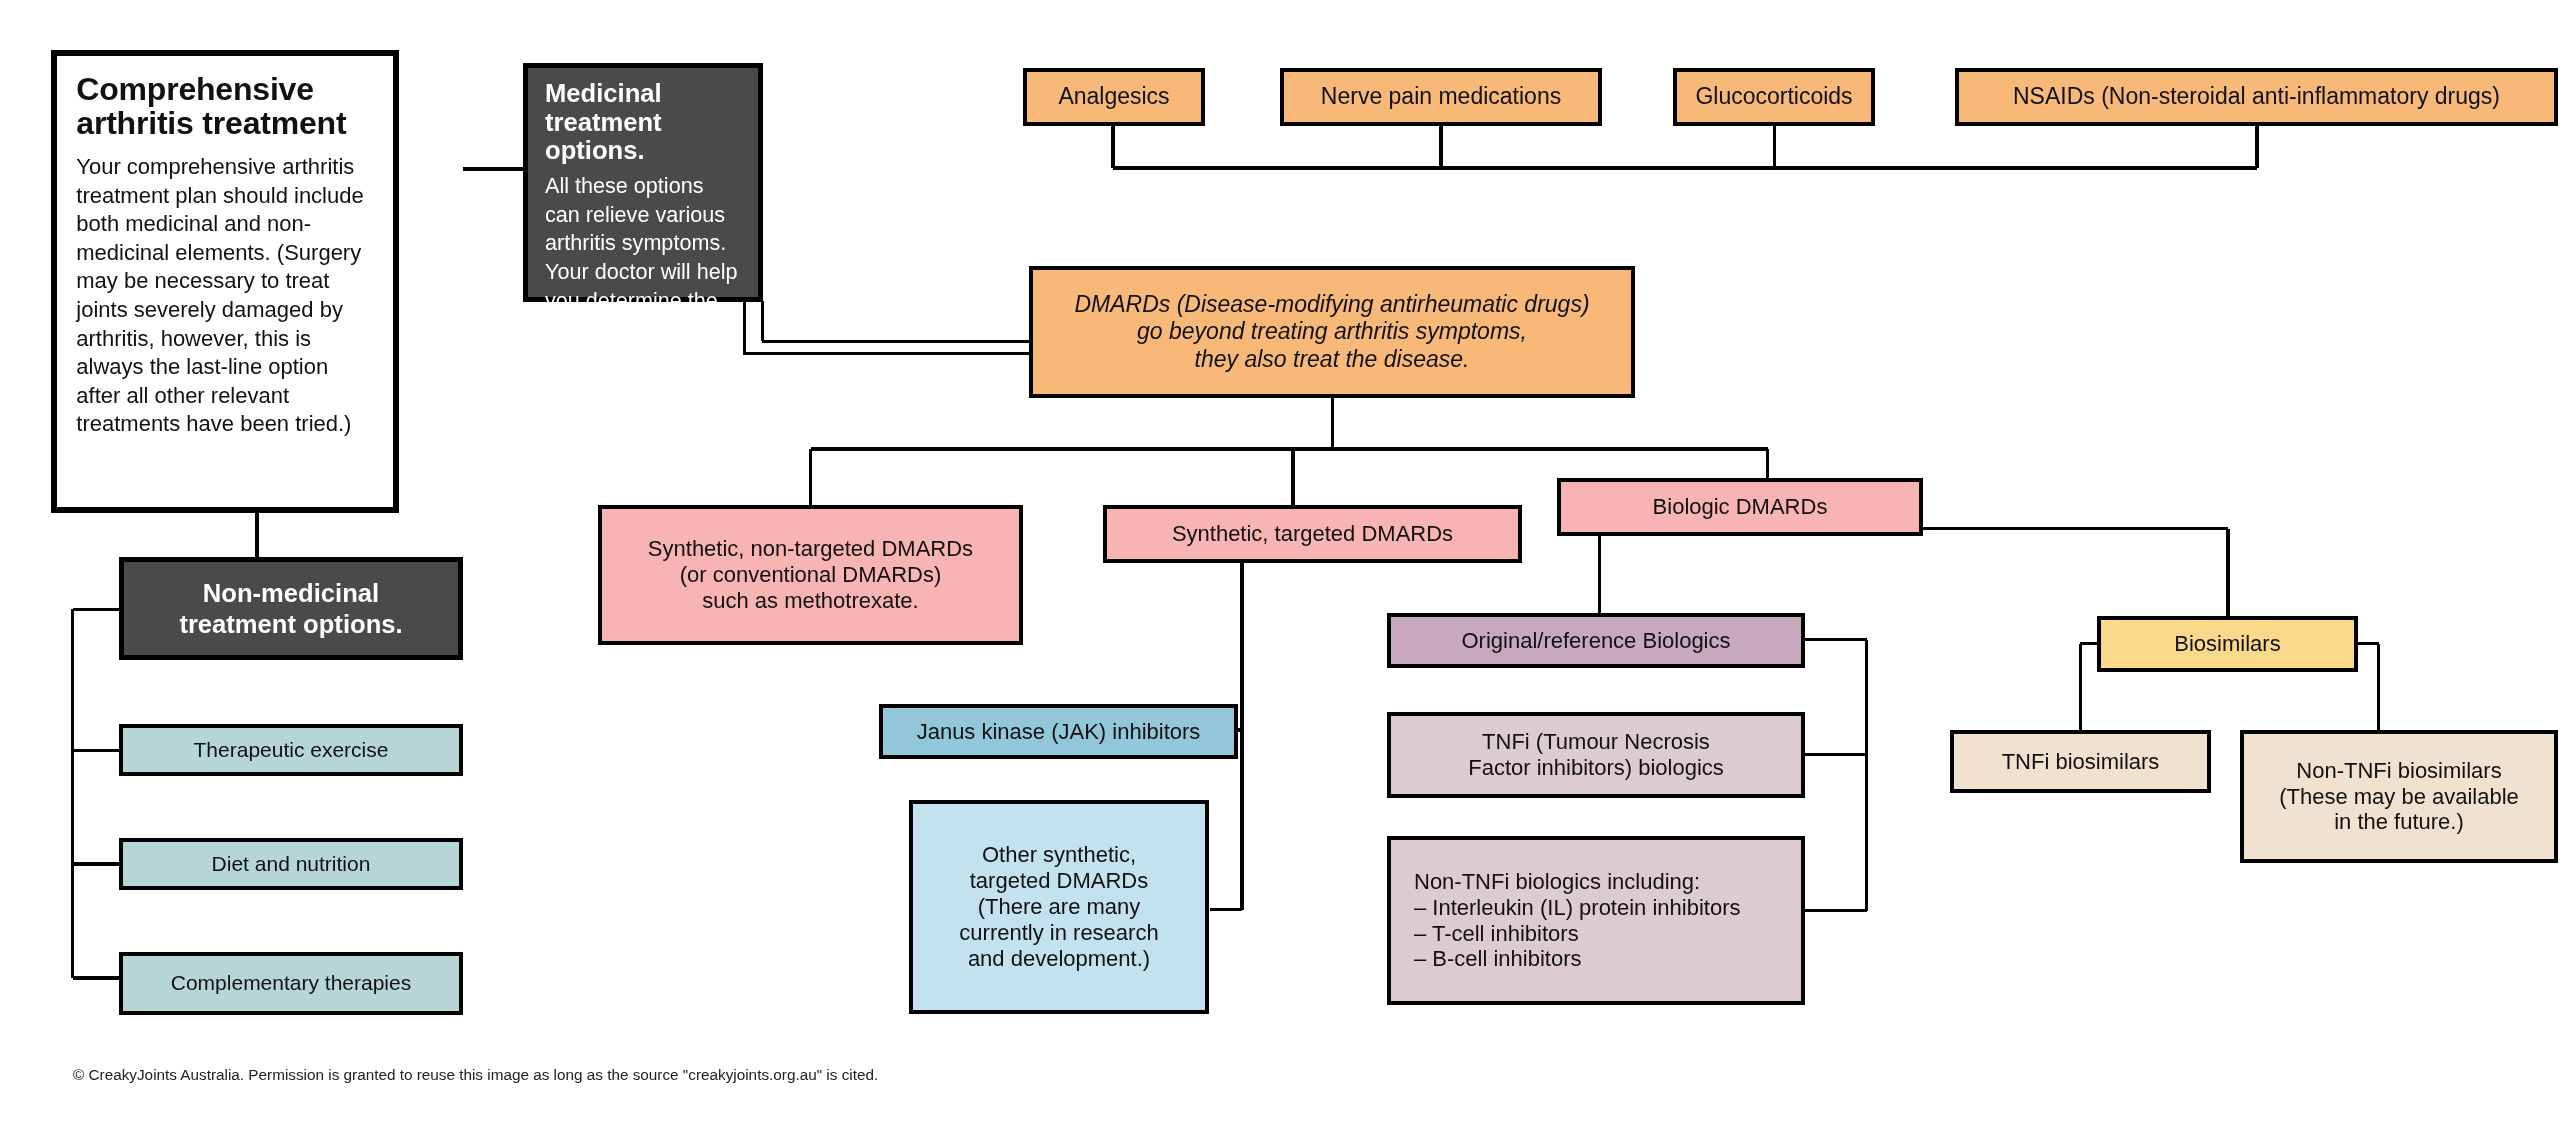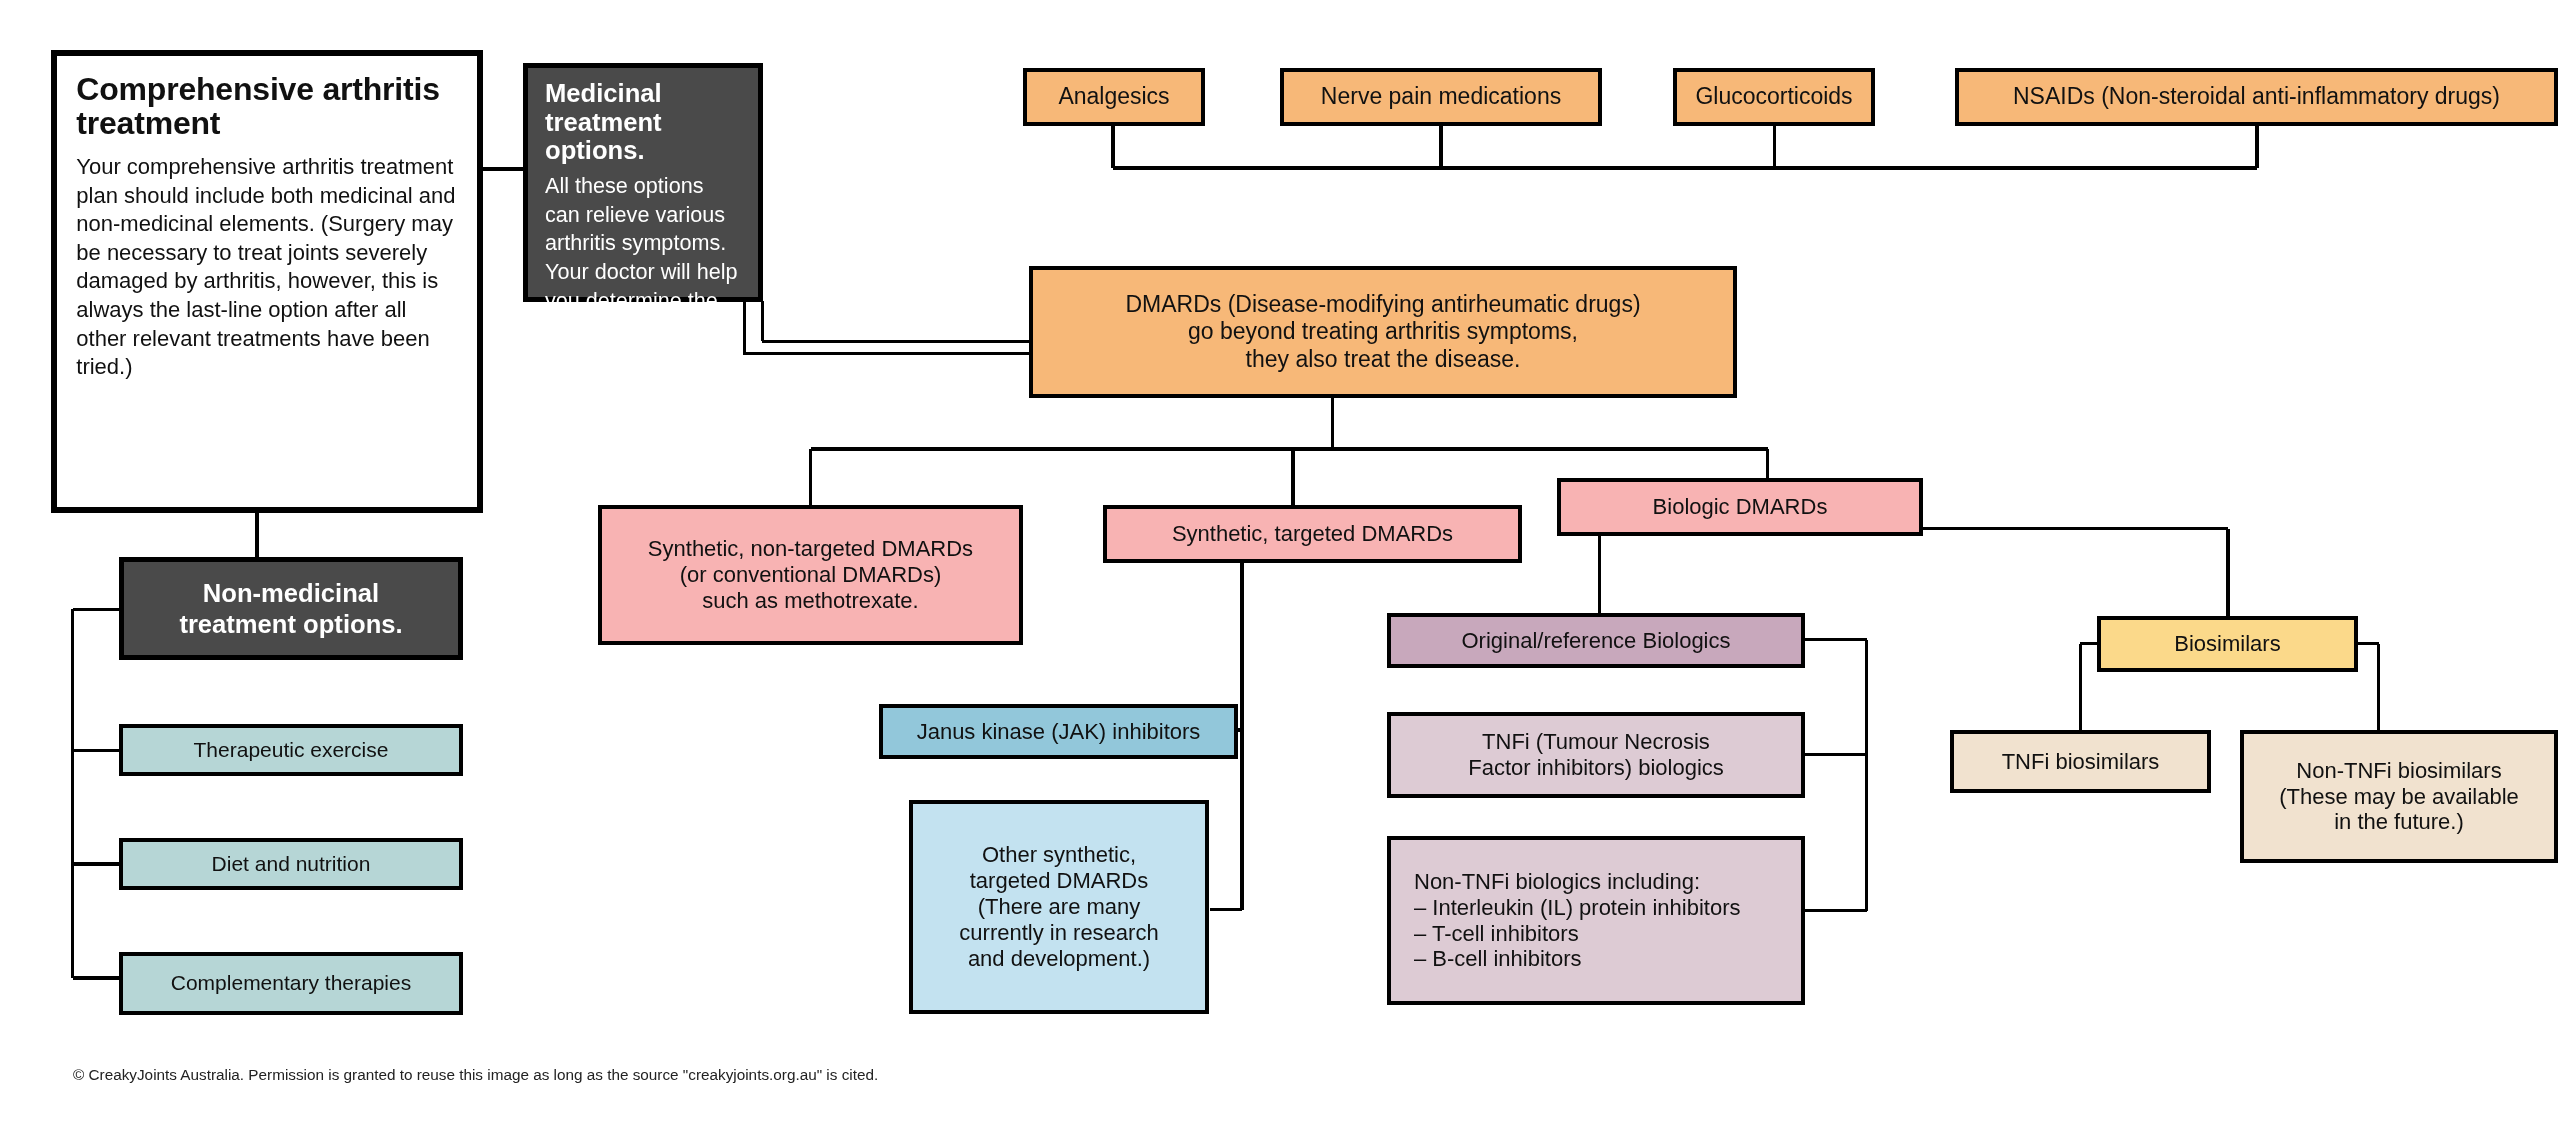--- a/index.html
+++ b/index.html
@@ -105,21 +105,21 @@
       <path d="M4185,1132 V1284"></path>
 
       <path d="M128,1072 H244"></path>
       <path d="M128,1072 V1720"></path>
       <path d="M128,1320 H244"></path>
       <path d="M128,1520 H244"></path>
       <path d="M128,1720 H244"></path>
     </g>
   </svg>
 
-  <div id="n-root" class="node" style="left:51px;top:50px;width:432px;height:463px;">
+  <div id="n-root" class="node" style="left:51px;top:50px;width:348px;height:463px;">
     <div class="ttl">Comprehensive arthritis treatment</div>
     <div class="bdy">Your comprehensive arthritis treatment plan should include both medicinal and non-medicinal elements. (Surgery may be necessary to treat joints severely damaged by arthritis, however, this is always the last-line option after all other relevant treatments have been tried.)</div>
   </div>
 
   <div id="n-med" class="node dark" style="left:523px;top:63px;width:240px;height:239px;">
     <div class="ttl">Medicinal treatment options.</div>
     <div class="bdy">All these options can relieve various arthritis symptoms. Your doctor will help you determine the best options for your type of arthritis.</div>
   </div>
 
   <div class="node orange s40" style="left:1023px;top:68px;width:182px;height:58px;">
@@ -131,21 +131,21 @@
   </div>
 
   <div class="node orange s40" style="left:1673px;top:68px;width:202px;height:58px;">
     <div>Glucocorticoids</div>
   </div>
 
   <div class="node orange s40" style="left:1955px;top:68px;width:603px;height:58px;">
     <div>NSAIDs (Non-steroidal anti-inflammatory drugs)</div>
   </div>
 
-  <div class="node orange s41" style="left:1029px;top:266px;width:708px;height:132px;">
+  <div class="node orange s41" style="left:1029px;top:266px;width:606px;height:132px;font-style:italic;">
     <div>DMARDs (Disease-modifying antirheumatic drugs)</div>
     <div>go beyond treating arthritis symptoms,</div>
     <div>they also treat the disease.</div>
   </div>
 
   <div class="node pink s39" style="left:598px;top:505px;width:425px;height:140px;">
     <div>Synthetic, non-targeted DMARDs</div>
     <div>(or conventional DMARDs)</div>
     <div>such as methotrexate.</div>
   </div>

